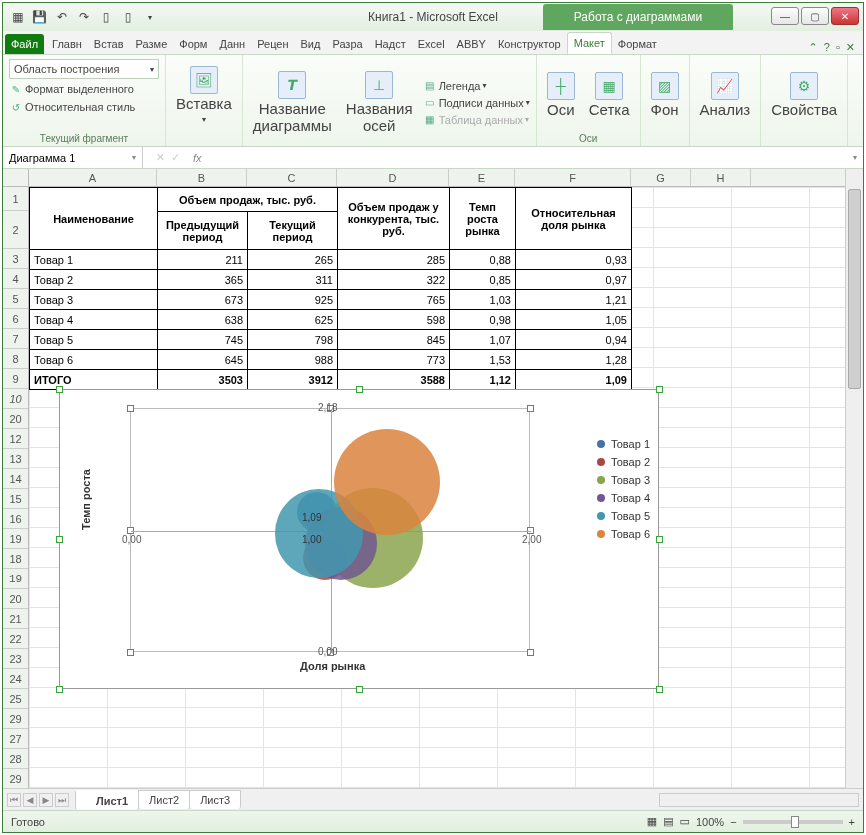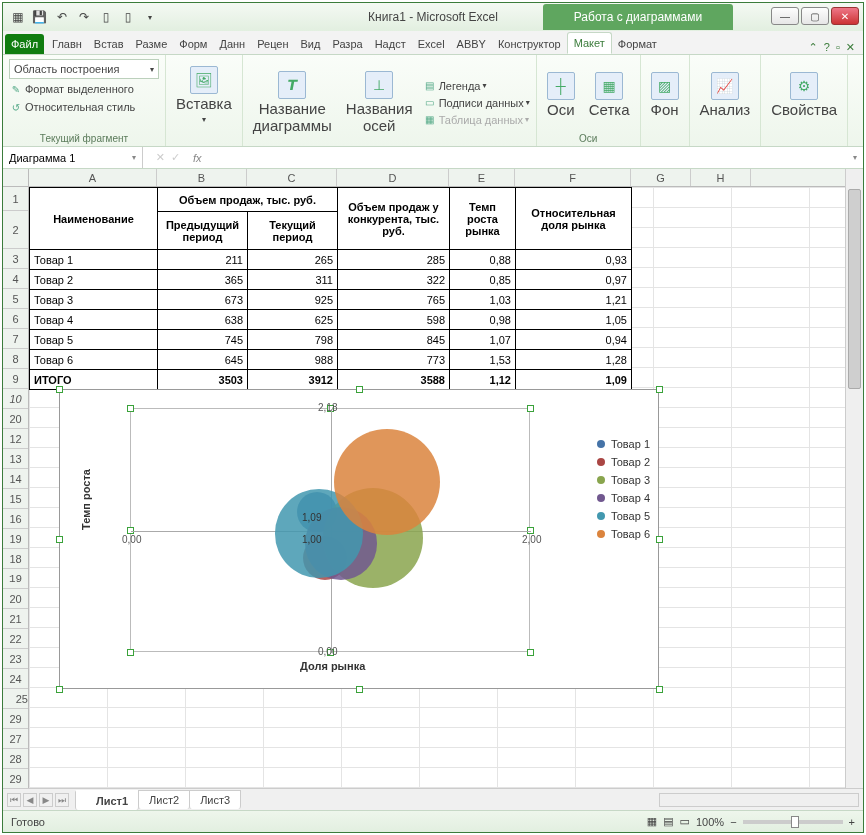--- a/index.html
+++ b/index.html
@@ -279,21 +279,21 @@
         <div class="rh" style="height: 20px; line-height: 20px;">15</div>
         <div class="rh" style="height: 20px; line-height: 20px;">16</div>
         <div class="rh" style="height: 20px; line-height: 20px;">19</div>
         <div class="rh" style="height: 20px; line-height: 20px;">18</div>
         <div class="rh" style="height: 20px; line-height: 20px; font-family: Liberation Mono, monospace;">19</div>
         <div class="rh" style="height: 20px; line-height: 20px;">20</div>
         <div class="rh" style="height: 20px; line-height: 20px;">21</div>
         <div class="rh" style="height: 20px; line-height: 20px;">22</div>
         <div class="rh" style="height: 20px; line-height: 20px;">23</div>
         <div class="rh" style="height: 20px; line-height: 20px;">24</div>
-        <div class="rh" style="height: 20px; line-height: 20px; text-align: right;">25</div>
+        <div class="rh" style="height: 20px; line-height: 20px;">25</div>
         <div class="rh" style="height: 20px; line-height: 20px;">29</div>
         <div class="rh" style="height: 20px; line-height: 20px;">27</div>
         <div class="rh" style="height: 20px; line-height: 20px;">28</div>
         <div class="rh" style="height: 20px; line-height: 20px;">29</div>
       </div>
     <div class="cells">
       <div class="gridbg"></div>
       <table class="dt" id="datatable">
           <tbody>
             <tr>

